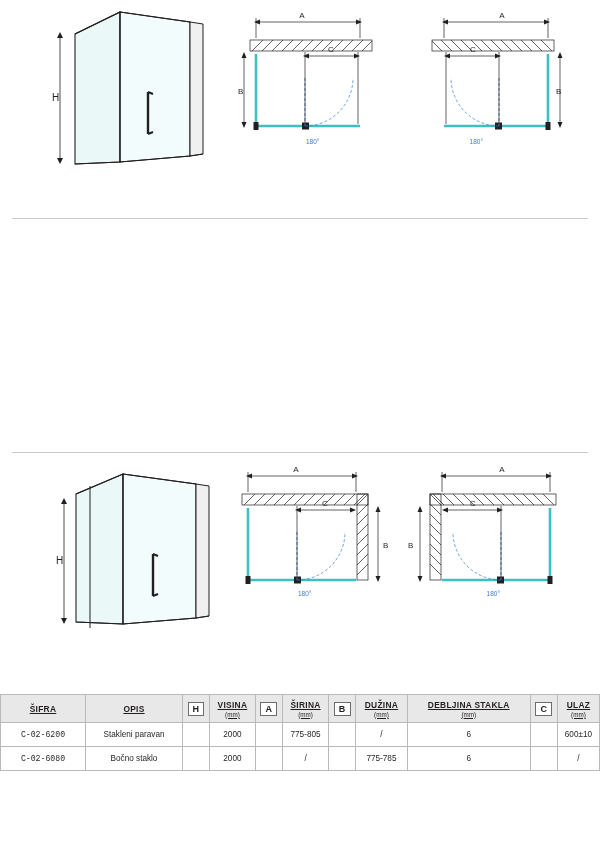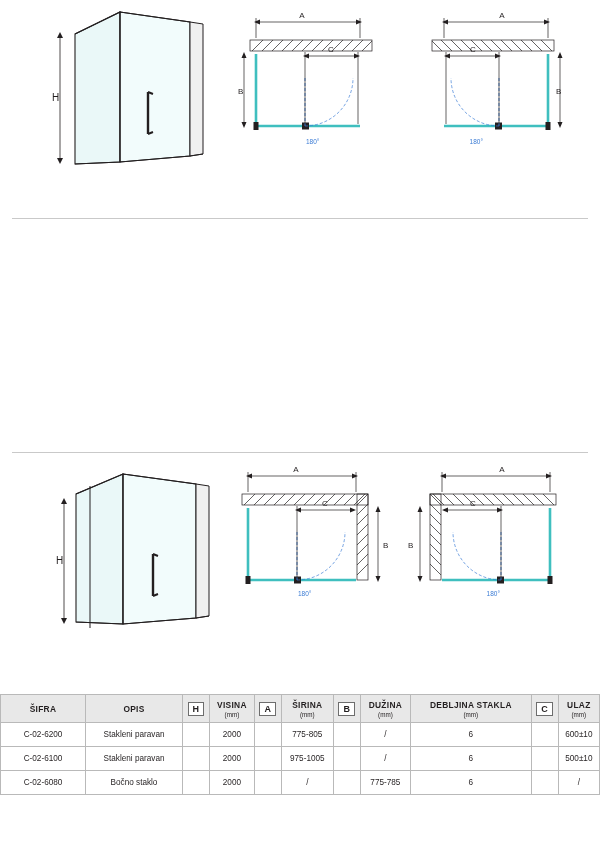--- a/index.html
+++ b/index.html
@@ -55,38 +55,39 @@
     vertical-align: middle;
     padding: 0;
     height: 23px;
   }
   table.spec thead th {
     background: #e8e8e8;
     font-size: 8.4px;
     font-weight: bold;
     letter-spacing: .3px;
     height: 27px;
+    text-decoration: underline;
   }
   table.spec thead th .unit {
     display: block;
     font-weight: normal;
     font-size: 6.3px;
     letter-spacing: 0;
     margin-top: 1px;
   }
   .boxlabel {
     display: inline-block;
     border: 1px solid #6d6d6d;
     padding: 0px 4px;
     font-weight: bold;
     font-size: 9px;
     line-height: 12px;
     background: #fff;
   }
-  td.sifra { width: 84px; }
+  td.sifra { width: 84px; font-family: Liberation Mono, monospace; }
   td.opis  { width: 96px; }
   th.c-h, td.c-h { width: 26px; }
   th.c-a, td.c-a { width: 26px; }
   th.c-b, td.c-b { width: 26px; }
   th.c-c, td.c-c { width: 26px; }
 </style>
 </head>
 <body>
 
 <div class="page">
@@ -450,33 +451,20 @@
           <td>2000</td>
           <td class="c-a"></td>
           <td>775-805</td>
           <td class="c-b"></td>
           <td>/</td>
           <td>6</td>
           <td class="c-c"></td>
           <td>600±10</td>
         </tr>
         <tr>
-          <td class="sifra">C-02-6100</td>
-          <td class="opis">Stakleni paravan</td>
-          <td class="c-h"></td>
-          <td>2000</td>
-          <td class="c-a"></td>
-          <td>975-1005</td>
-          <td class="c-b"></td>
-          <td>/</td>
-          <td>6</td>
-          <td class="c-c"></td>
-          <td>500±10</td>
-        </tr>
-        <tr>
           <td class="sifra">C-02-6080</td>
           <td class="opis">Bočno staklo</td>
           <td class="c-h"></td>
           <td>2000</td>
           <td class="c-a"></td>
           <td>/</td>
           <td class="c-b"></td>
           <td>775-785</td>
           <td>6</td>
           <td class="c-c"></td>

